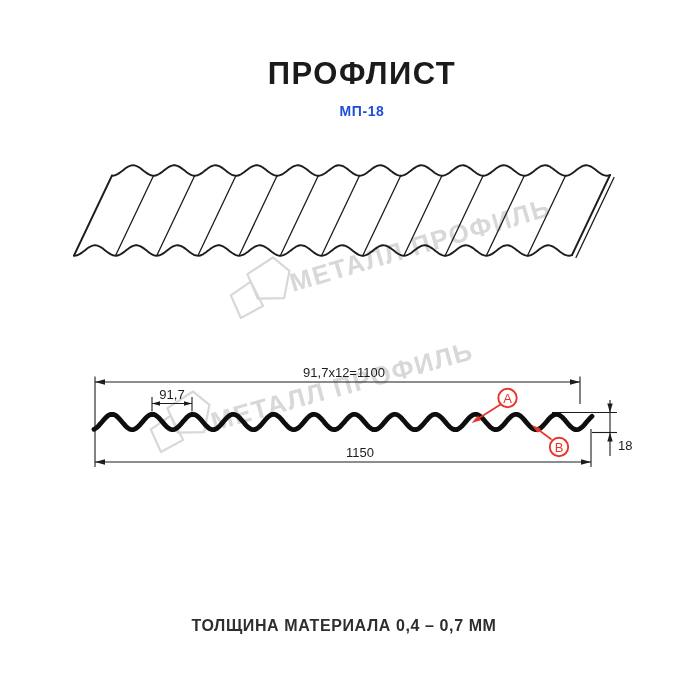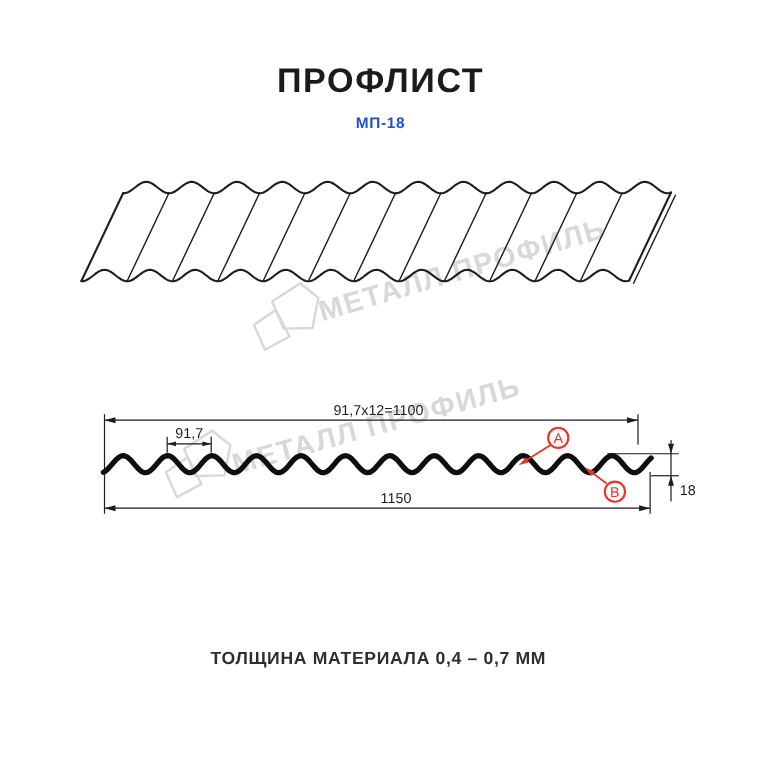--- a/index.html
+++ b/index.html
@@ -1,29 +1,29 @@
 <!DOCTYPE html>
 <html><head>
 <meta charset="utf-8">
 <style>
   html,body{margin:0;padding:0;}
   body{
     width:700px;height:700px;position:relative;background:#ffffff;
     font-family:"Liberation Sans", sans-serif;overflow:hidden;
   }
-  .header{position:absolute;top:58px;left:0;width:636px;text-align:center;padding-left:28px;}
+  .header{position:absolute;top:58px;left:16px;width:636px;text-align:center;padding-left:28px;}
   .title{
     font-size:31px;font-weight:800;letter-spacing:1.5px;color:var(--ink,#1b1b1b);
     line-height:1;
   }
   .subtitle{
     margin-top:14px;font-size:14px;font-weight:700;letter-spacing:0.6px;color:#1d4ed8;
   }
   .footer{
-    position:absolute;top:591px;left:0;width:688px;text-align:center;
+    position:absolute;top:617px;left:0;width:688px;text-align:center;
     font-size:16px;font-weight:700;letter-spacing:0.6px;color:#2e2e2e;
   }
   svg#diagram{position:absolute;left:0;top:0;}
   .wm-stroke{fill:none;stroke:var(--wm,#d8d8d8);stroke-width:2.2px;stroke-linejoin:round;}
   .wm-text{
     fill:var(--wm,#d8d8d8);font-weight:700;font-size:26px;letter-spacing:1.5px;
     font-family:"Liberation Sans",sans-serif;
   }
   .sheet-line{fill:none;stroke:var(--line,#1d1d1d);stroke-width:1.9px;stroke-linejoin:round;stroke-linecap:round;}
   .sheet-rib{fill:none;stroke:var(--line,#1d1d1d);stroke-width:1.3px;stroke-linecap:round;}

